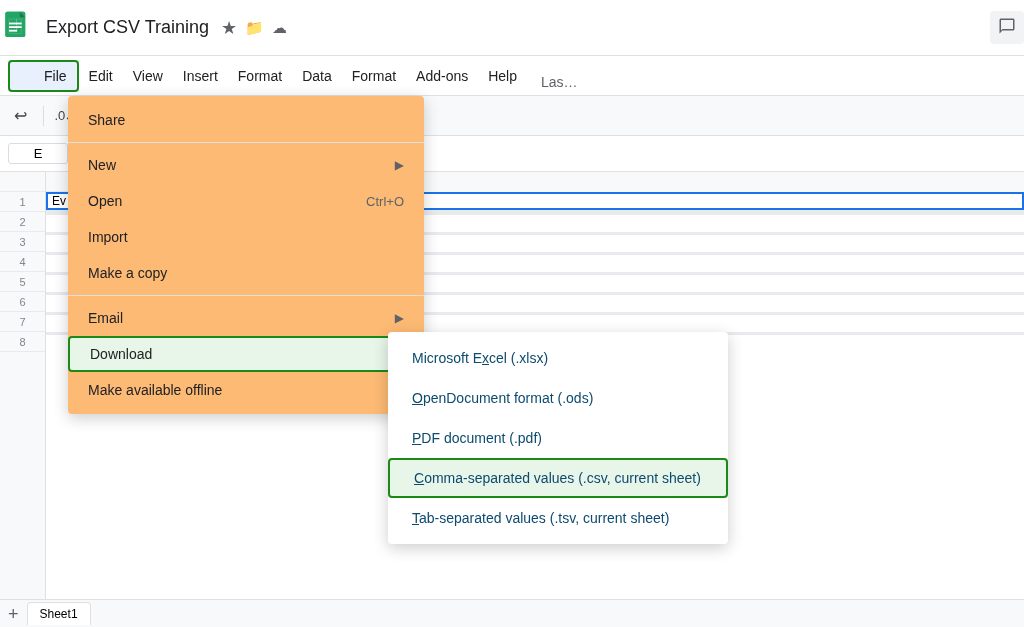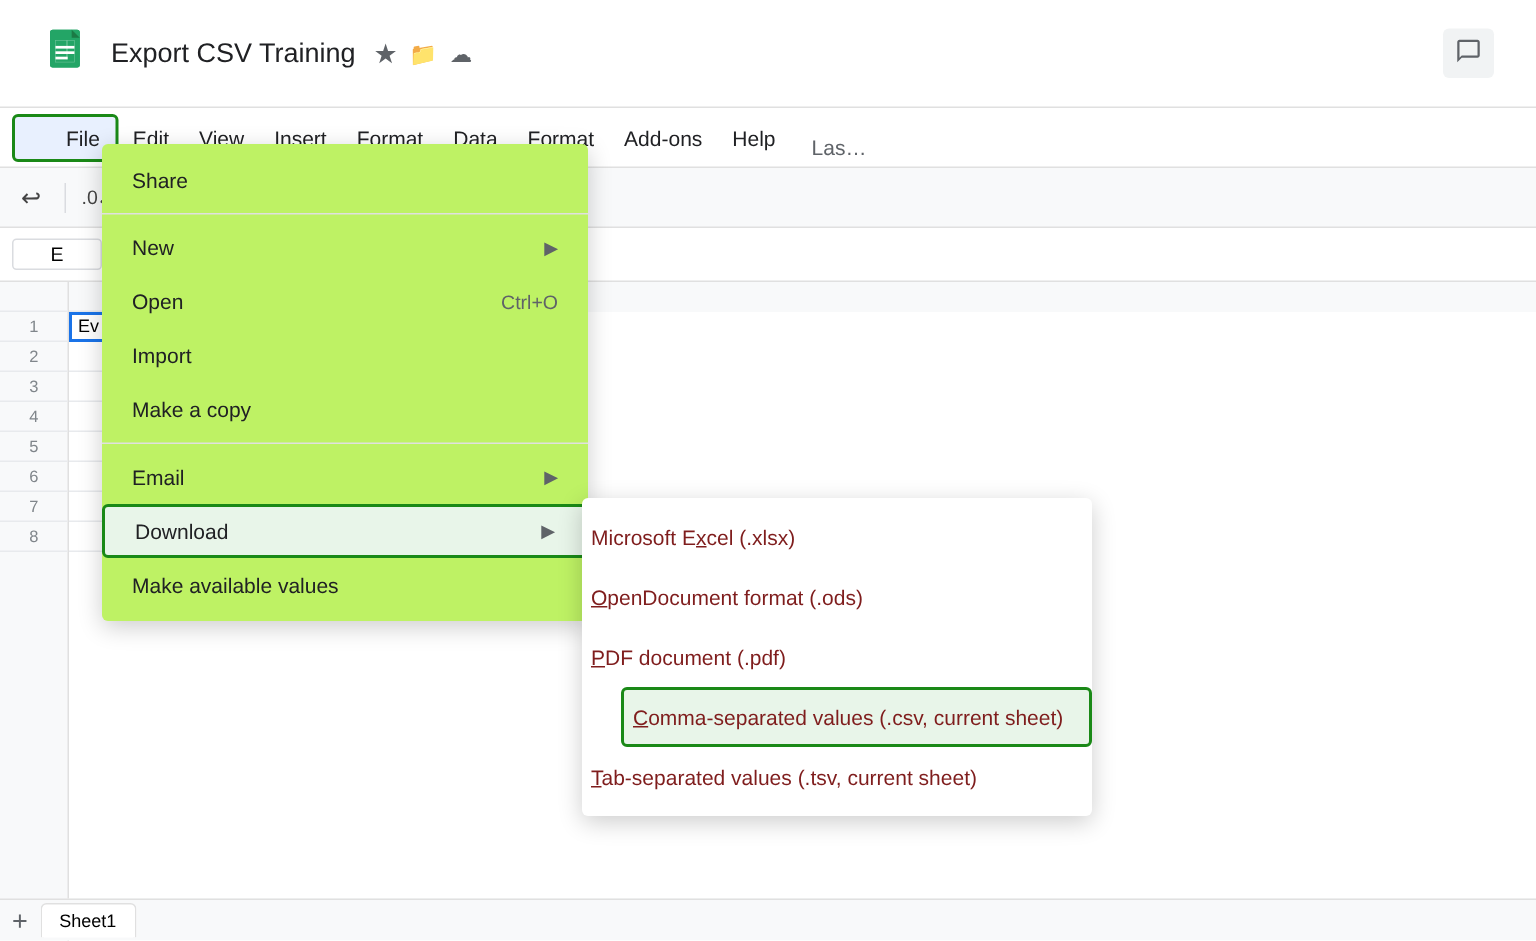--- a/index.html
+++ b/index.html
@@ -10,22 +10,22 @@
       width: 1024px;
       height: 627px;
       overflow: hidden;
       position: relative;
     }
 
     
     .top-bar {
       display: flex;
       align-items: center;
-      height: 72px;
-      padding: 0 28px;
+      height: 56px;
+      padding: 0 0;
       border-bottom: 1px solid #e0e0e0;
       background: #fff;
     }
 
     .app-icon {
       width: 36px;
       height: 36px;
       margin-right: 10px;
       flex-shrink: 0;
     }
@@ -232,20 +232,21 @@
     }
 
     .sheet-content {
       flex: 1;
       overflow: hidden;
     }
 
     .cell-row {
       display: flex;
       height: 20px;
+      flex-direction: column;
     }
 
     .cell {
       min-width: 100px;
       border-right: 1px solid #e8eaed;
       border-bottom: 1px solid #e8eaed;
       padding: 0 4px;
       font-size: 12px;
       overflow: hidden;
     }
@@ -291,24 +292,24 @@
     
     .dropdown-overlay {
       position: absolute;
       top: 96px;
       left: 68px;
       z-index: 100;
     }
 
     
     .file-dropdown {
-      background: #bef264;
+      background: #fdba74;
       border-radius: 4px;
       box-shadow: 0 4px 16px rgba(0,0,0,0.2);
-      width: 324px;
+      width: 356px;
       padding: 6px 0;
     }
 
     .dropdown-item {
       display: flex;
       align-items: center;
       justify-content: space-between;
       padding: 8px 20px;
       cursor: pointer;
       font-size: 14px;
@@ -346,32 +347,31 @@
       background: #fff;
       border-radius: 4px;
       box-shadow: 0 4px 16px rgba(0,0,0,0.2);
       width: 340px;
       padding: 6px 0;
     }
 
     .submenu-item {
       display: flex;
       align-items: center;
-      padding: 10px 6px;
+      padding: 10px 24px;
       cursor: pointer;
       font-size: 14px;
-      color: #7f1d1d;
+      color: #0c4a6e;
       min-height: 40px;
     }
 
     .submenu-item.highlighted {
       background: #e8f5e9;
       border: 2px solid #1a8917;
       border-radius: 4px;
-      margin-left: 26px;
     }
 
     
     .file-menu-highlighted {
       border: 2.5px solid #1a8917 !important;
       border-radius: 4px;
     }
   </style>
 </head>
 <body>
@@ -558,21 +558,21 @@
       <span>Email</span>
       <span class="chevron">▶</span>
     </div>
 
     <div class="dropdown-item highlighted">
       <span>Download</span>
       <span class="chevron">▶</span>
     </div>
 
     <div class="dropdown-item">
-      <span>Make available values</span>
+      <span>Make available offline</span>
     </div>
 
   </div>
 
   <div class="submenu-container">
 
     <div class="submenu-item">
       <span>Microsoft E<span style="text-decoration:underline">x</span>cel (.xlsx)</span>
     </div>
 

